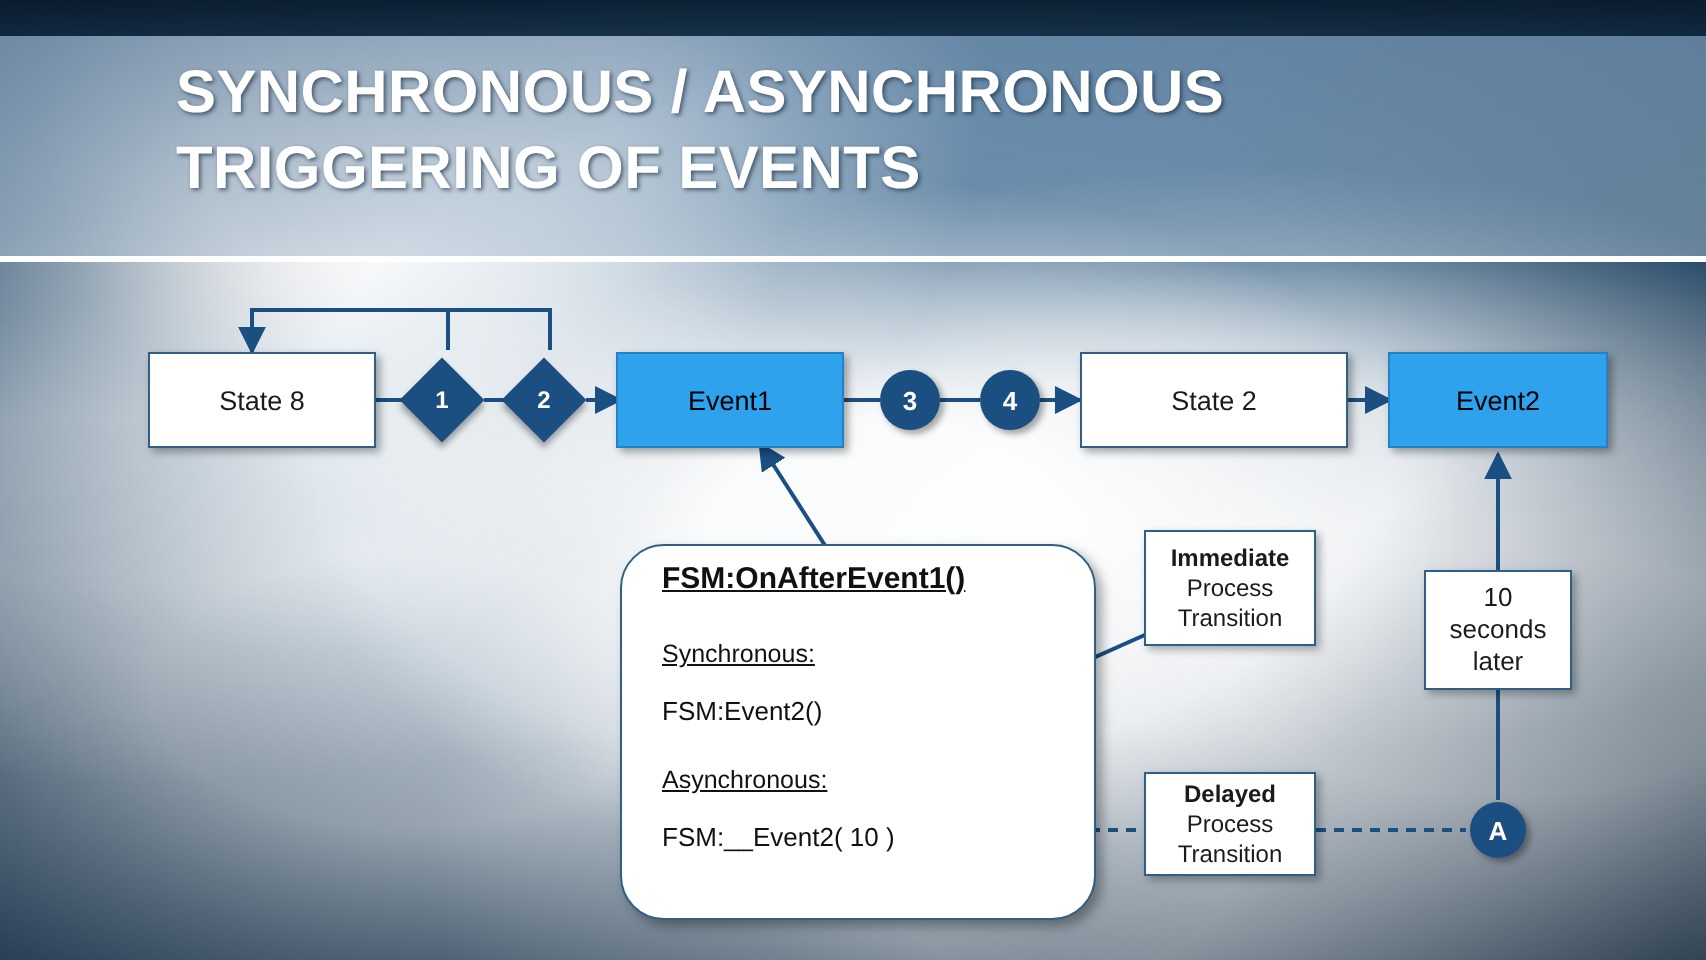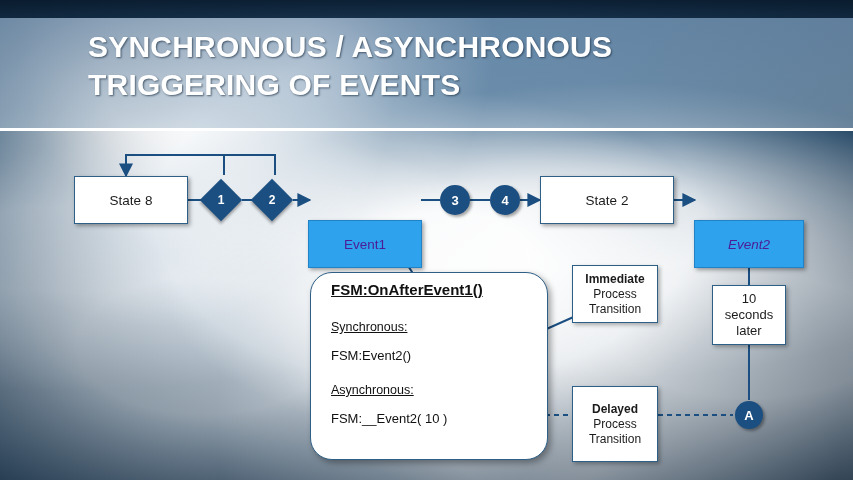--- a/index.html
+++ b/index.html
@@ -74,23 +74,22 @@
     text-align: center;
   }
   .state-box {
     background: #ffffff;
     border: 1.5px solid #2e5f86;
     box-shadow: 2px 2px 4px rgba(0,0,0,0.35);
   }
   .event-box {
     background: #2fa2ee;
     border: 1.5px solid #2183c6;
-    color: #4c1d95;
+    color: #000000;
     box-shadow: 2px 2px 4px rgba(0,0,0,0.35);
-    margin-top: 44px;
   }
   .note-box {
     position: absolute;
     box-sizing: border-box;
     background: #ffffff;
     border: 1.5px solid #2e5f86;
     box-shadow: 2px 2px 4px rgba(0,0,0,0.3);
     display: flex;
     flex-direction: column;
     align-items: center;
@@ -232,21 +231,21 @@
   </div>
 
   <div class="node event-box" style="left:308px; top:176px; width:114px; height:48px;">
     <span>Event1</span>
   </div>
 
   <div class="node state-box" style="left:540px; top:176px; width:134px; height:48px;">
     <span>State 2</span>
   </div>
 
-  <div class="node event-box" style="left:694px; top:176px; width:110px; height:48px;font-style:italic;">
+  <div class="node event-box" style="left:694px; top:176px; width:110px; height:48px;">
     <span>Event2</span>
   </div>
 
   <div class="diamond" style="left:206px; top:185px;">
     <span>1</span>
   </div>
   <div class="diamond" style="left:257px; top:185px;">
     <span>2</span>
   </div>
 
@@ -278,21 +277,21 @@
       <div class="callout-code">FSM:__Event2( 10 )</div>
     </div>
   </div>
 
   <div class="note-box" style="left:572px; top:265px; width:86px; height:58px;">
     <div class="strong">Immediate</div>
     <div>Process</div>
     <div>Transition</div>
   </div>
 
-  <div class="note-box" style="left:572px; top:386px; width:86px; height:76px;">
+  <div class="note-box" style="left:572px; top:386px; width:86px; height:52px;">
     <div class="strong">Delayed</div>
     <div>Process</div>
     <div>Transition</div>
   </div>
 
   <div class="note-box" style="left:712px; top:285px; width:74px; height:60px; font-size:13px;text-align:center;">
     <div>10</div>
     <div>seconds</div>
     <div>later</div>
   </div>

